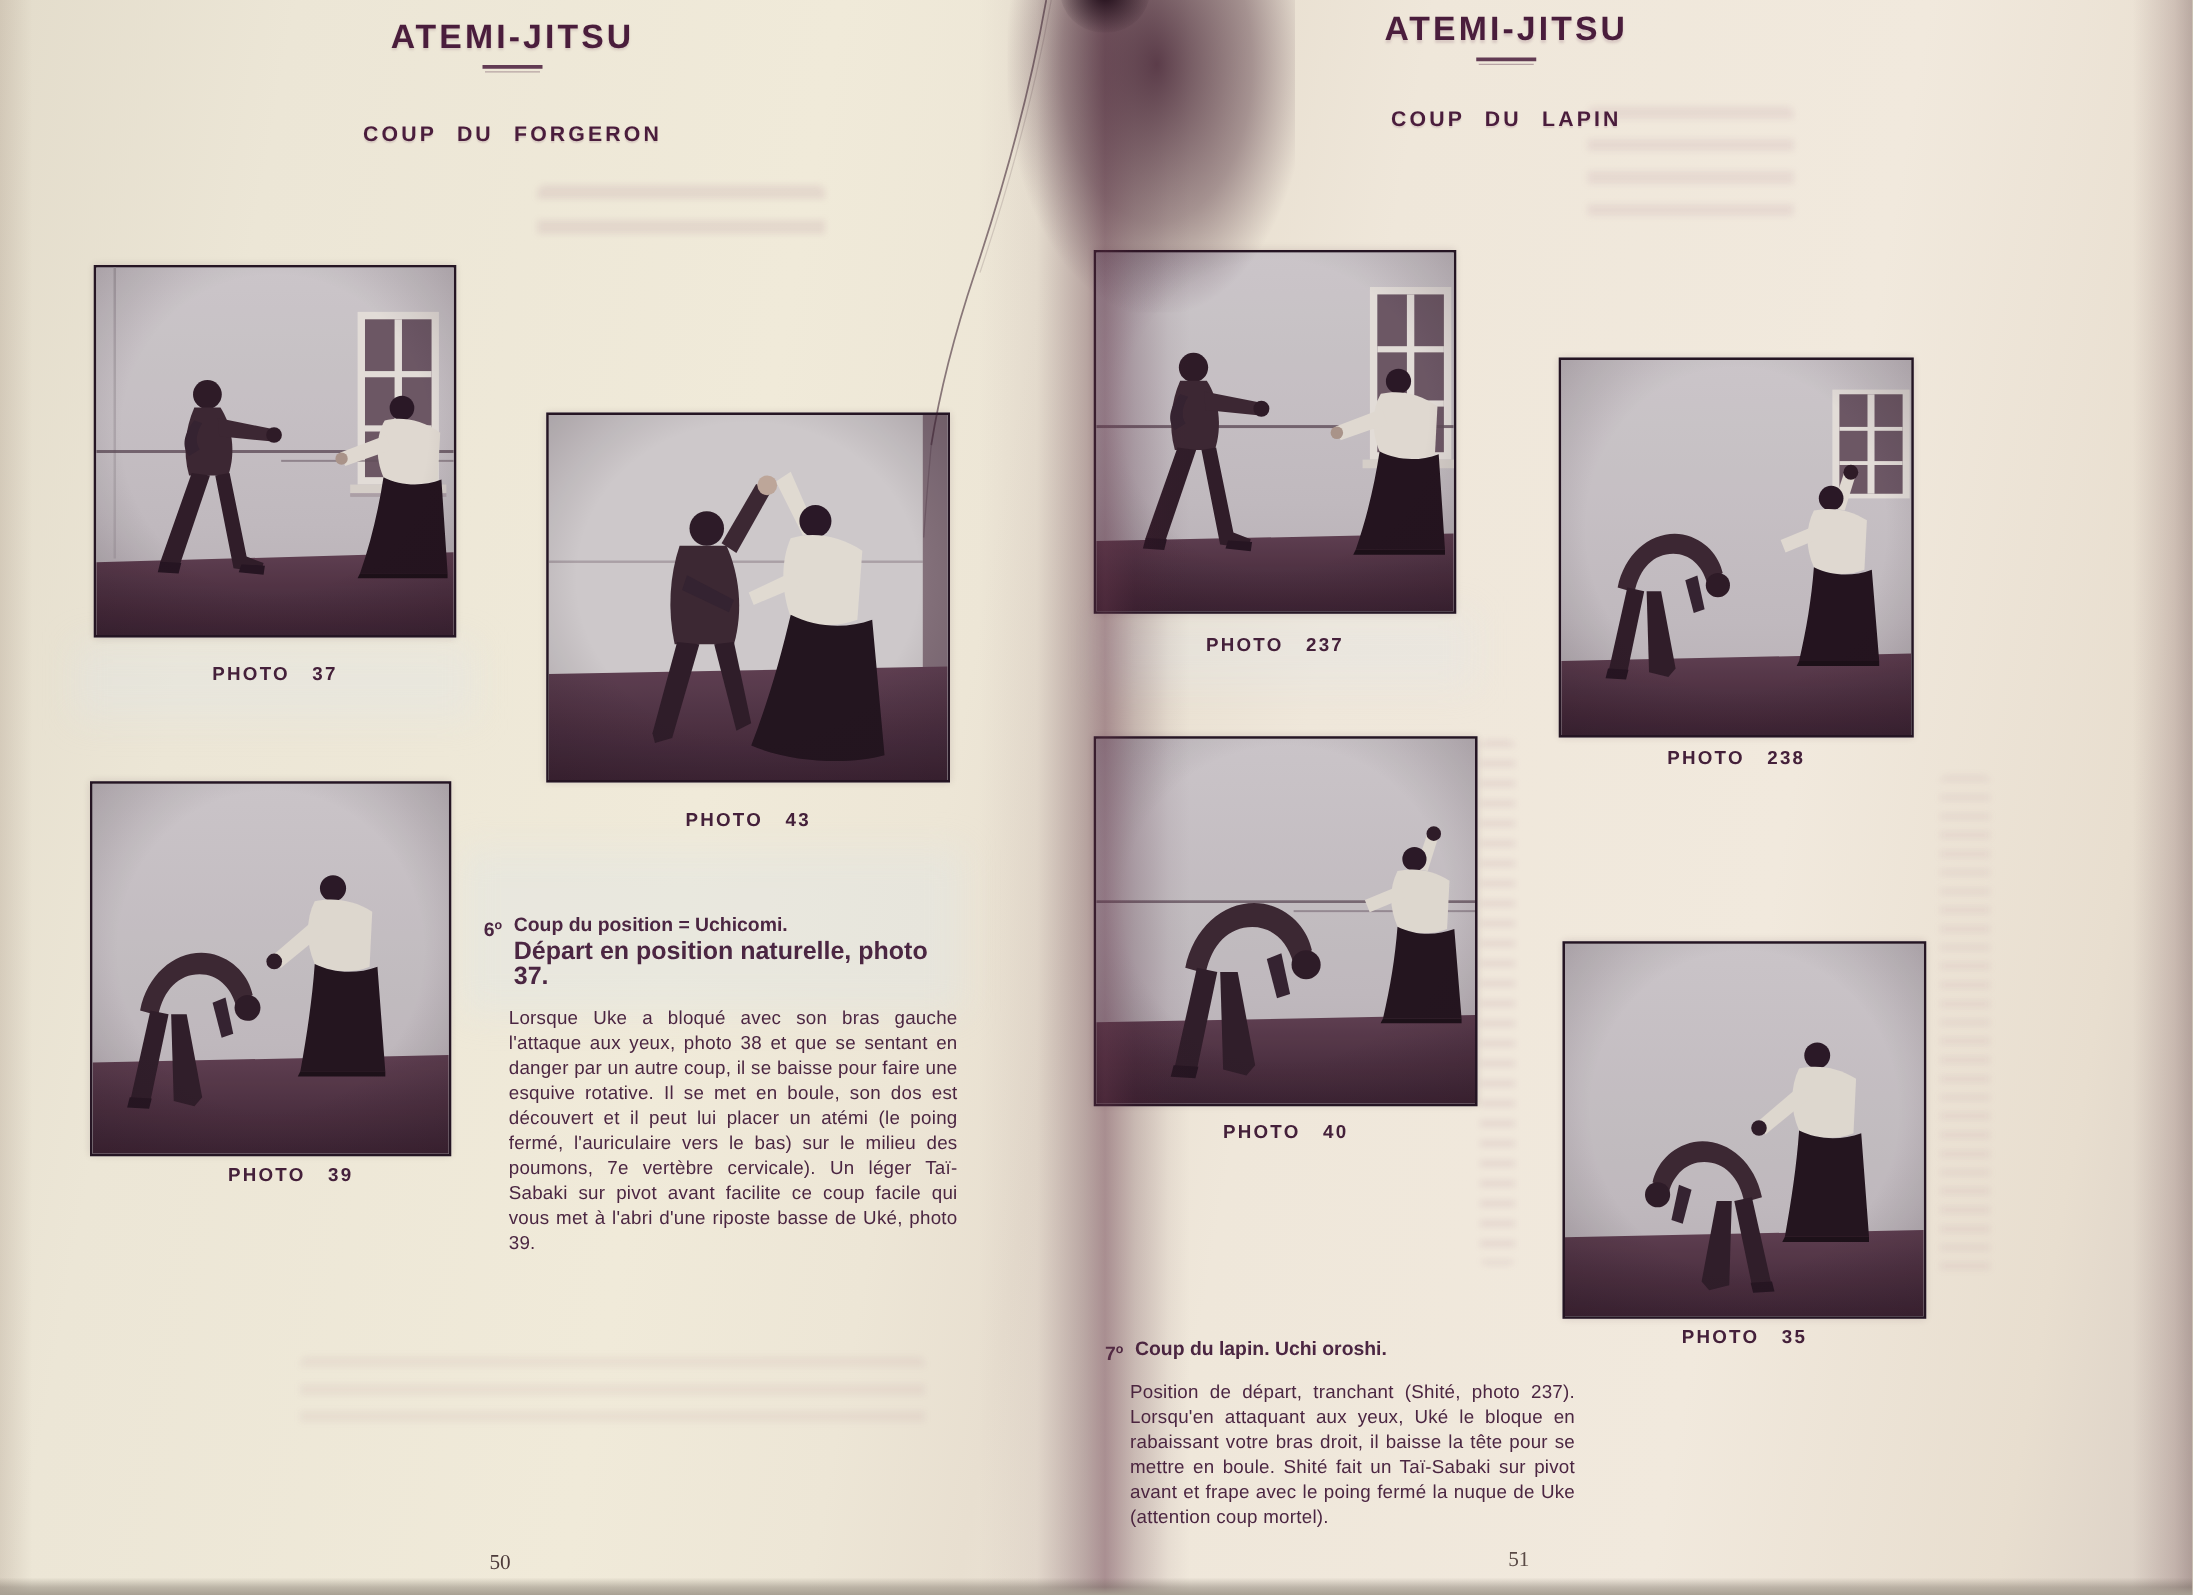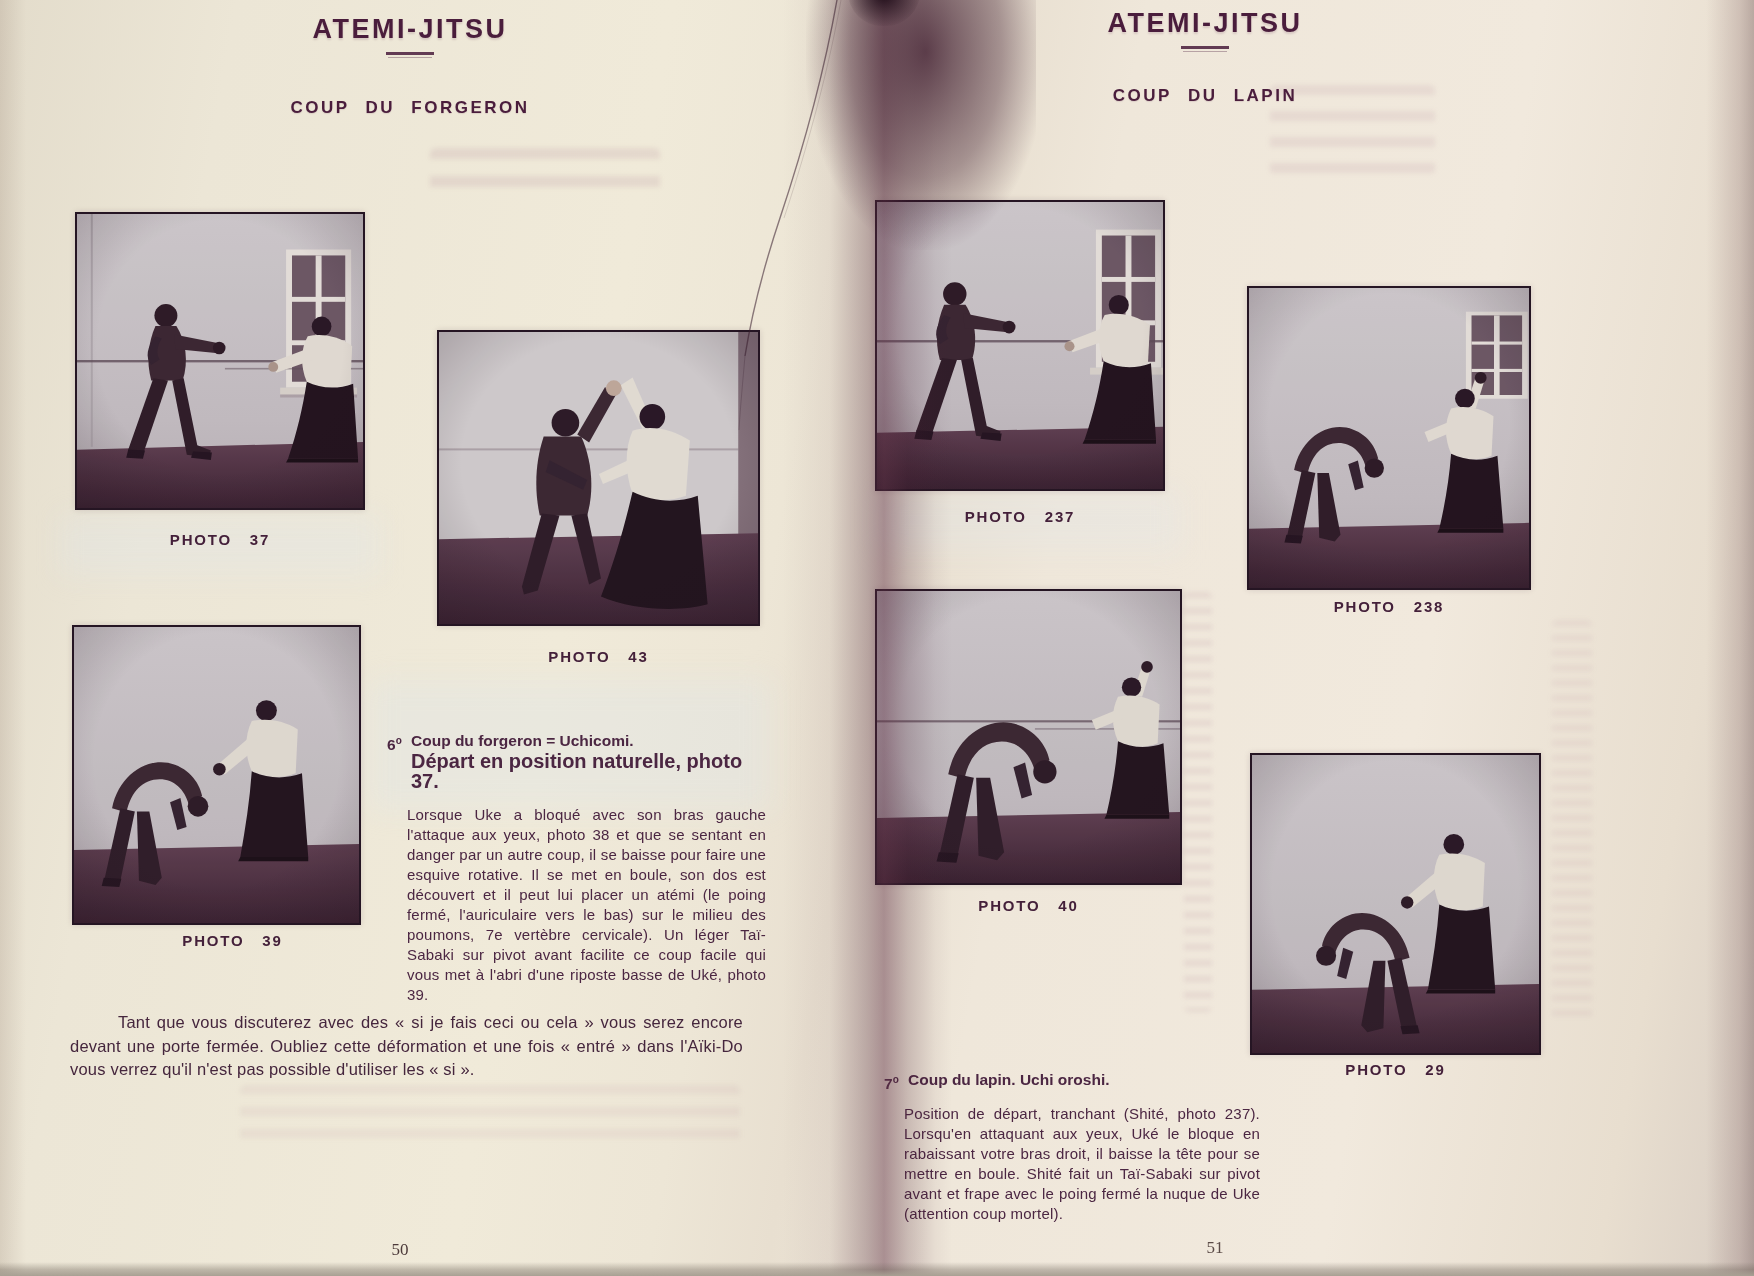--- a/index.html
+++ b/index.html
@@ -204,27 +204,26 @@
           </g>
         <rect width="289" height="300" fill="url(#gradVig)"></rect>
         <rect width="289" height="300" fill="rgba(96,50,72,0.07)"></rect>
       </svg>
     </div>
     <div class="caption" style="left:88px;top:932px;width:289px;">PHOTO 39</div>
 
     <div class="tech" style="left:387px;top:731px;width:379px;">
       <div class="tech-head">
         <span class="tech-num"><span>6</span><sup>o</sup></span>
-        <span>Coup du forgeron = Uchicomi.</span>
+        <span>Coup du position = Uchicomi.</span>
       </div>
       <div class="tech-sub">Départ en position naturelle, photo 37.</div>
       <div class="tech-body">Lorsque Uke a bloqué avec son bras gauche l'attaque aux yeux, photo 38 et que se sentant en danger par un autre coup, il se baisse pour faire une esquive rotative. Il se met en boule, son dos est découvert et il peut lui placer un atémi (le poing fermé, l'auriculaire vers le bas) sur le milieu des poumons, 7e vertèbre cervicale). Un léger Taï-Sabaki sur pivot avant facilite ce coup facile qui vous met à l'abri d'une riposte basse de Uké, photo 39.</div>
     </div>
 
-    <div class="closing" style="left:70px;top:1011px;width:673px;">Tant que vous discuterez avec des « si je fais ceci ou cela » vous serez encore devant une porte fermée. Oubliez cette déformation et une fois « entré » dans l'Aïki-Do vous verrez qu'il n'est pas possible d'utiliser les « si ».</div>
 
     <div class="pagenum" style="left:370px;top:1240px;width:60px;">50</div>
   </div>
 
   <div class="page page-r">
 
     <div class="hdr" style="left:255px;top:8px;width:300px;">ATEMI-JITSU</div>
     <div class="hdr-rule" style="left:381px;top:46px;width:48px;"></div>
     <div class="subhdr" style="left:235px;top:86px;width:340px;">COUP DU LAPIN</div>
 
@@ -291,21 +290,21 @@
         <g transform="translate(172,128) scale(-1.02,1.02)">
             <use href="#figSuitBow"></use>
           </g>
         <g transform="translate(150,78) scale(1.05)">
             <use href="#figGiStrike"></use>
           </g>
         <rect width="291" height="302" fill="url(#gradVig)"></rect>
         <rect width="291" height="302" fill="rgba(96,50,72,0.07)"></rect>
       </svg>
     </div>
-    <div class="caption" style="left:450px;top:1061px;width:291px;">PHOTO 29</div>
+    <div class="caption" style="left:450px;top:1061px;width:291px;">PHOTO 35</div>
 
     <div class="tech" style="left:84px;top:1070px;width:376px;">
       <div class="tech-head">
         <span class="tech-num"><span>7</span><sup>o</sup></span>
         <span>Coup du lapin. Uchi oroshi.</span>
       </div>
       <div class="tech-body">Position de départ, tranchant (Shité, photo 237). Lorsqu'en attaquant aux yeux, Uké le bloque en rabaissant votre bras droit, il baisse la tête pour se mettre en boule. Shité fait un Taï-Sabaki sur pivot avant et frape avec le poing fermé la nuque de Uke (attention coup mortel).</div>
     </div>
 
     <div class="pagenum" style="left:385px;top:1238px;width:60px;color:#5a4a46;">51</div>

